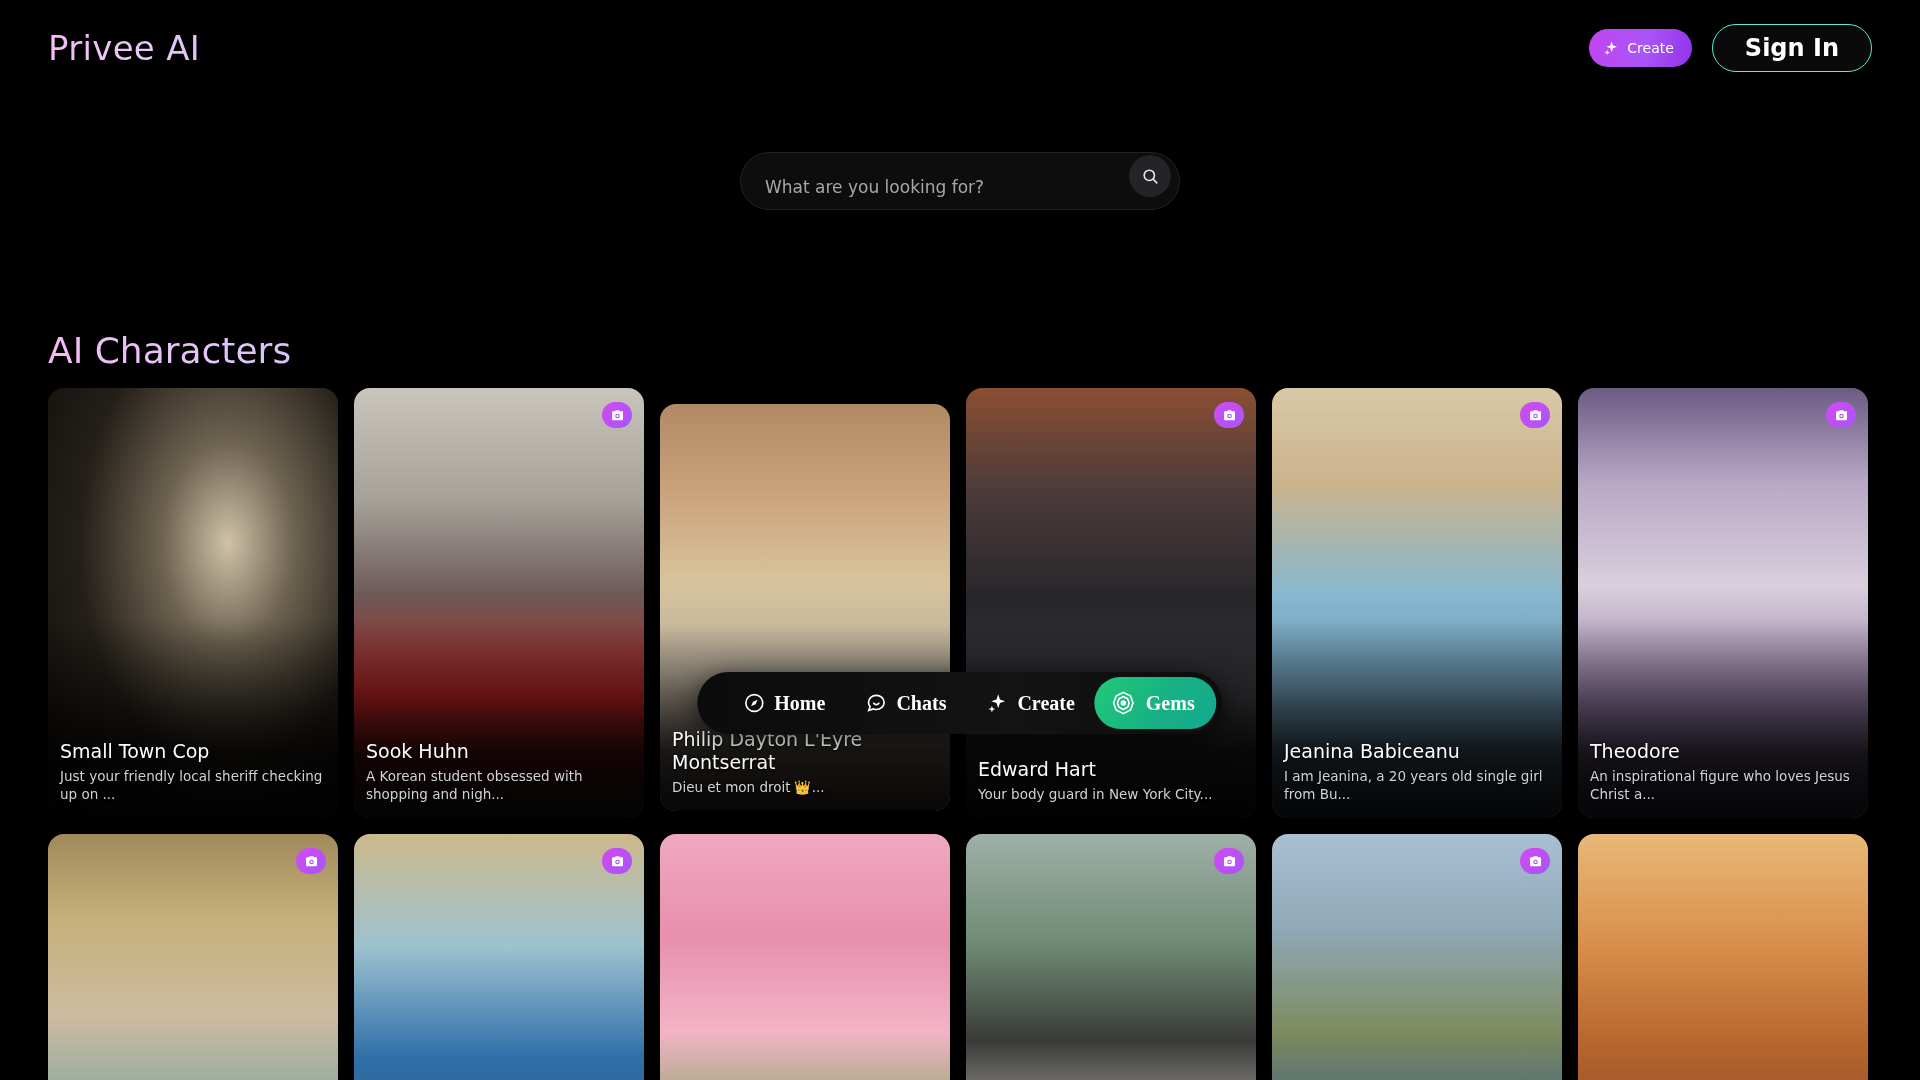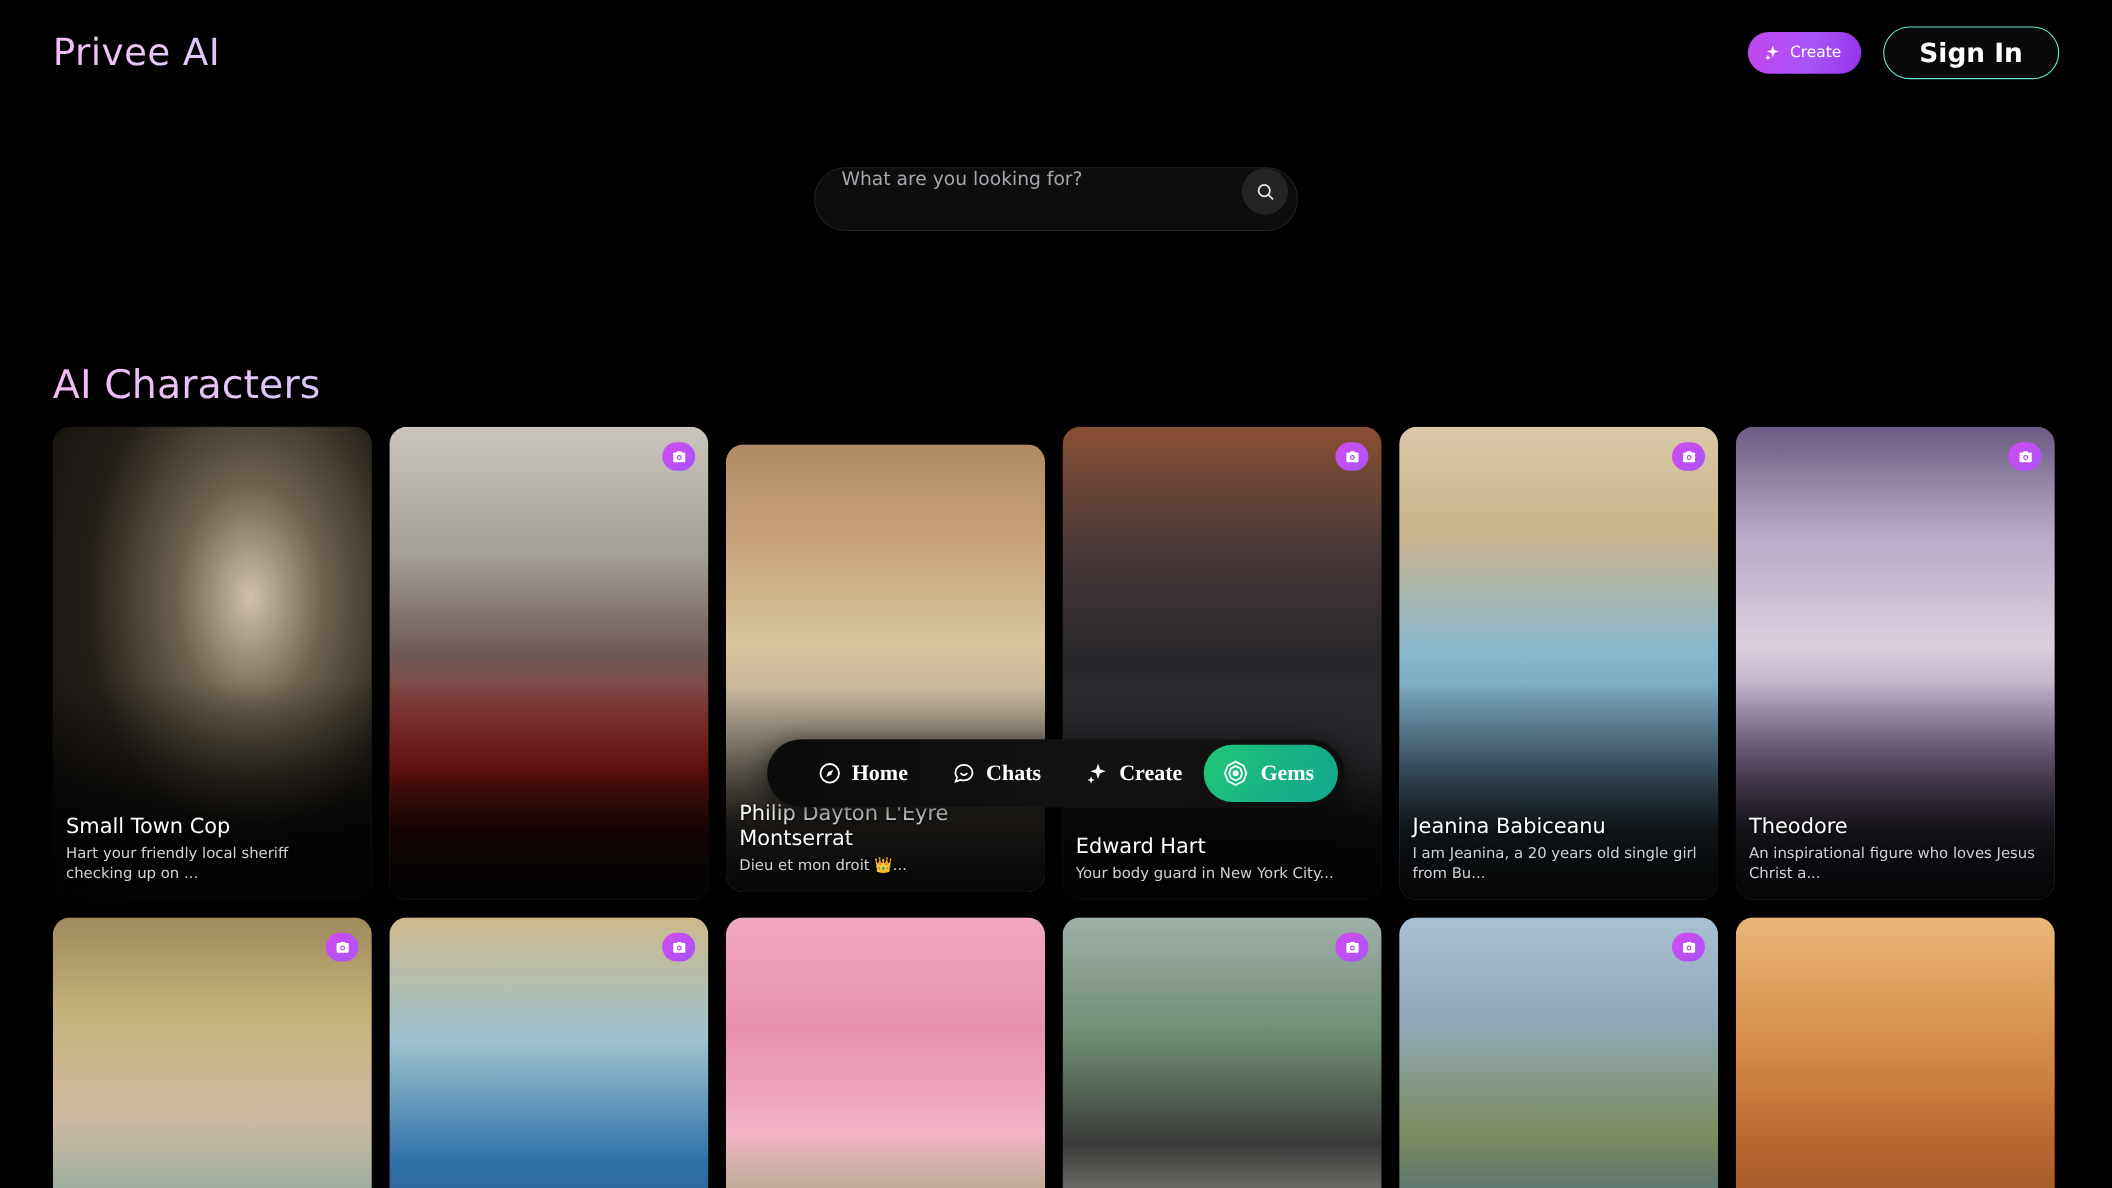--- a/index.html
+++ b/index.html
@@ -44,21 +44,21 @@
 
   
   .search-wrap {
     position:absolute; top:152px; left:740px;
     width:440px; height:58px;
   }
   .search-box {
     width:100%; height:100%;
     background:#0d0d0e; border:1px solid #232325;
     border-radius:29px;
-    display:flex; align-items:flex-start; padding:0 8px 12px 24px;
+    display:flex; align-items:flex-end; padding:0 8px 12px 24px;
   }
   .search-input {
     flex:1; background:transparent; border:none; outline:none;
     color:#e7e7ea; font-size:17px; font-family:"DejaVu Sans", sans-serif;
   }
   .search-input::placeholder { color:#a6a6ad; }
   .search-btn {
     width:42px; height:42px; border-radius:21px;
     background:#242427; border:none; cursor:pointer;
     display:flex; align-items:center; justify-content:center;
@@ -187,32 +187,36 @@
 
 
   <div class="section-title">AI Characters</div>
 
   <div class="grid">
       <div class="card h-tall">
         <div class="card-art" style="background: radial-gradient(at 62% 36%, rgb(207, 194, 168) 0%, rgb(109, 99, 80) 26%, rgb(36, 31, 25) 58%, rgb(12, 10, 8) 100%), linear-gradient(rgb(26, 23, 19) 0%, rgb(9, 8, 7) 100%);"></div>
         <div class="card-scrim"></div>
         <div class="card-text">
           <div class="card-name">Small Town Cop</div>
-          <div class="card-desc">Hart your friendly local sheriff checking up on ...</div>
+          <div class="card-desc">Just your friendly local sheriff checking up on ...</div>
         </div>
       </div>
       <div class="card h-tall">
         <div class="card-art" style="background: linear-gradient(rgb(201, 197, 189) 0%, rgb(166, 162, 154) 26%, rgb(109, 90, 88) 48%, rgb(176, 32, 30) 72%, rgb(93, 21, 18) 88%, rgb(44, 42, 40) 100%);"></div>
         <div class="card-scrim"></div>
         <div class="cam-badge">
           <svg viewBox="0 0 24 24" width="15" height="15" fill="#fff">
             <path d="M9.2 3.6h5.6l1 1.6h3.4a1.6 1.6 0 0 1 1.6 1.6v11a1.6 1.6 0 0 1-1.6 1.6H4.8a1.6 1.6 0 0 1-1.6-1.6v-11a1.6 1.6 0 0 1 1.6-1.6h3.4z"></path>
             <circle cx="12" cy="12.6" r="3.6" fill="#b24ae8"></circle>
             <circle cx="12" cy="12.6" r="1.9" fill="#fff"></circle>
           </svg>
+        </div>
+        <div class="card-text">
+          <div class="card-name">Sook Huhn</div>
+          <div class="card-desc">A Korean student obsessed with shopping and nigh...</div>
         </div>
       </div>
       <div class="card h-short">
         <div class="card-art" style="background: linear-gradient(rgb(176, 138, 99) 0%, rgb(202, 163, 123) 22%, rgb(216, 196, 156) 44%, rgb(184, 174, 156) 66%, rgb(109, 94, 82) 100%);"></div>
         <div class="card-scrim"></div>
         <div class="card-text">
           <div class="card-name">Philip Dayton L'Eyre Montserrat</div>
           <div class="card-desc">Dieu et mon droit 👑...</div>
         </div>
       </div>

